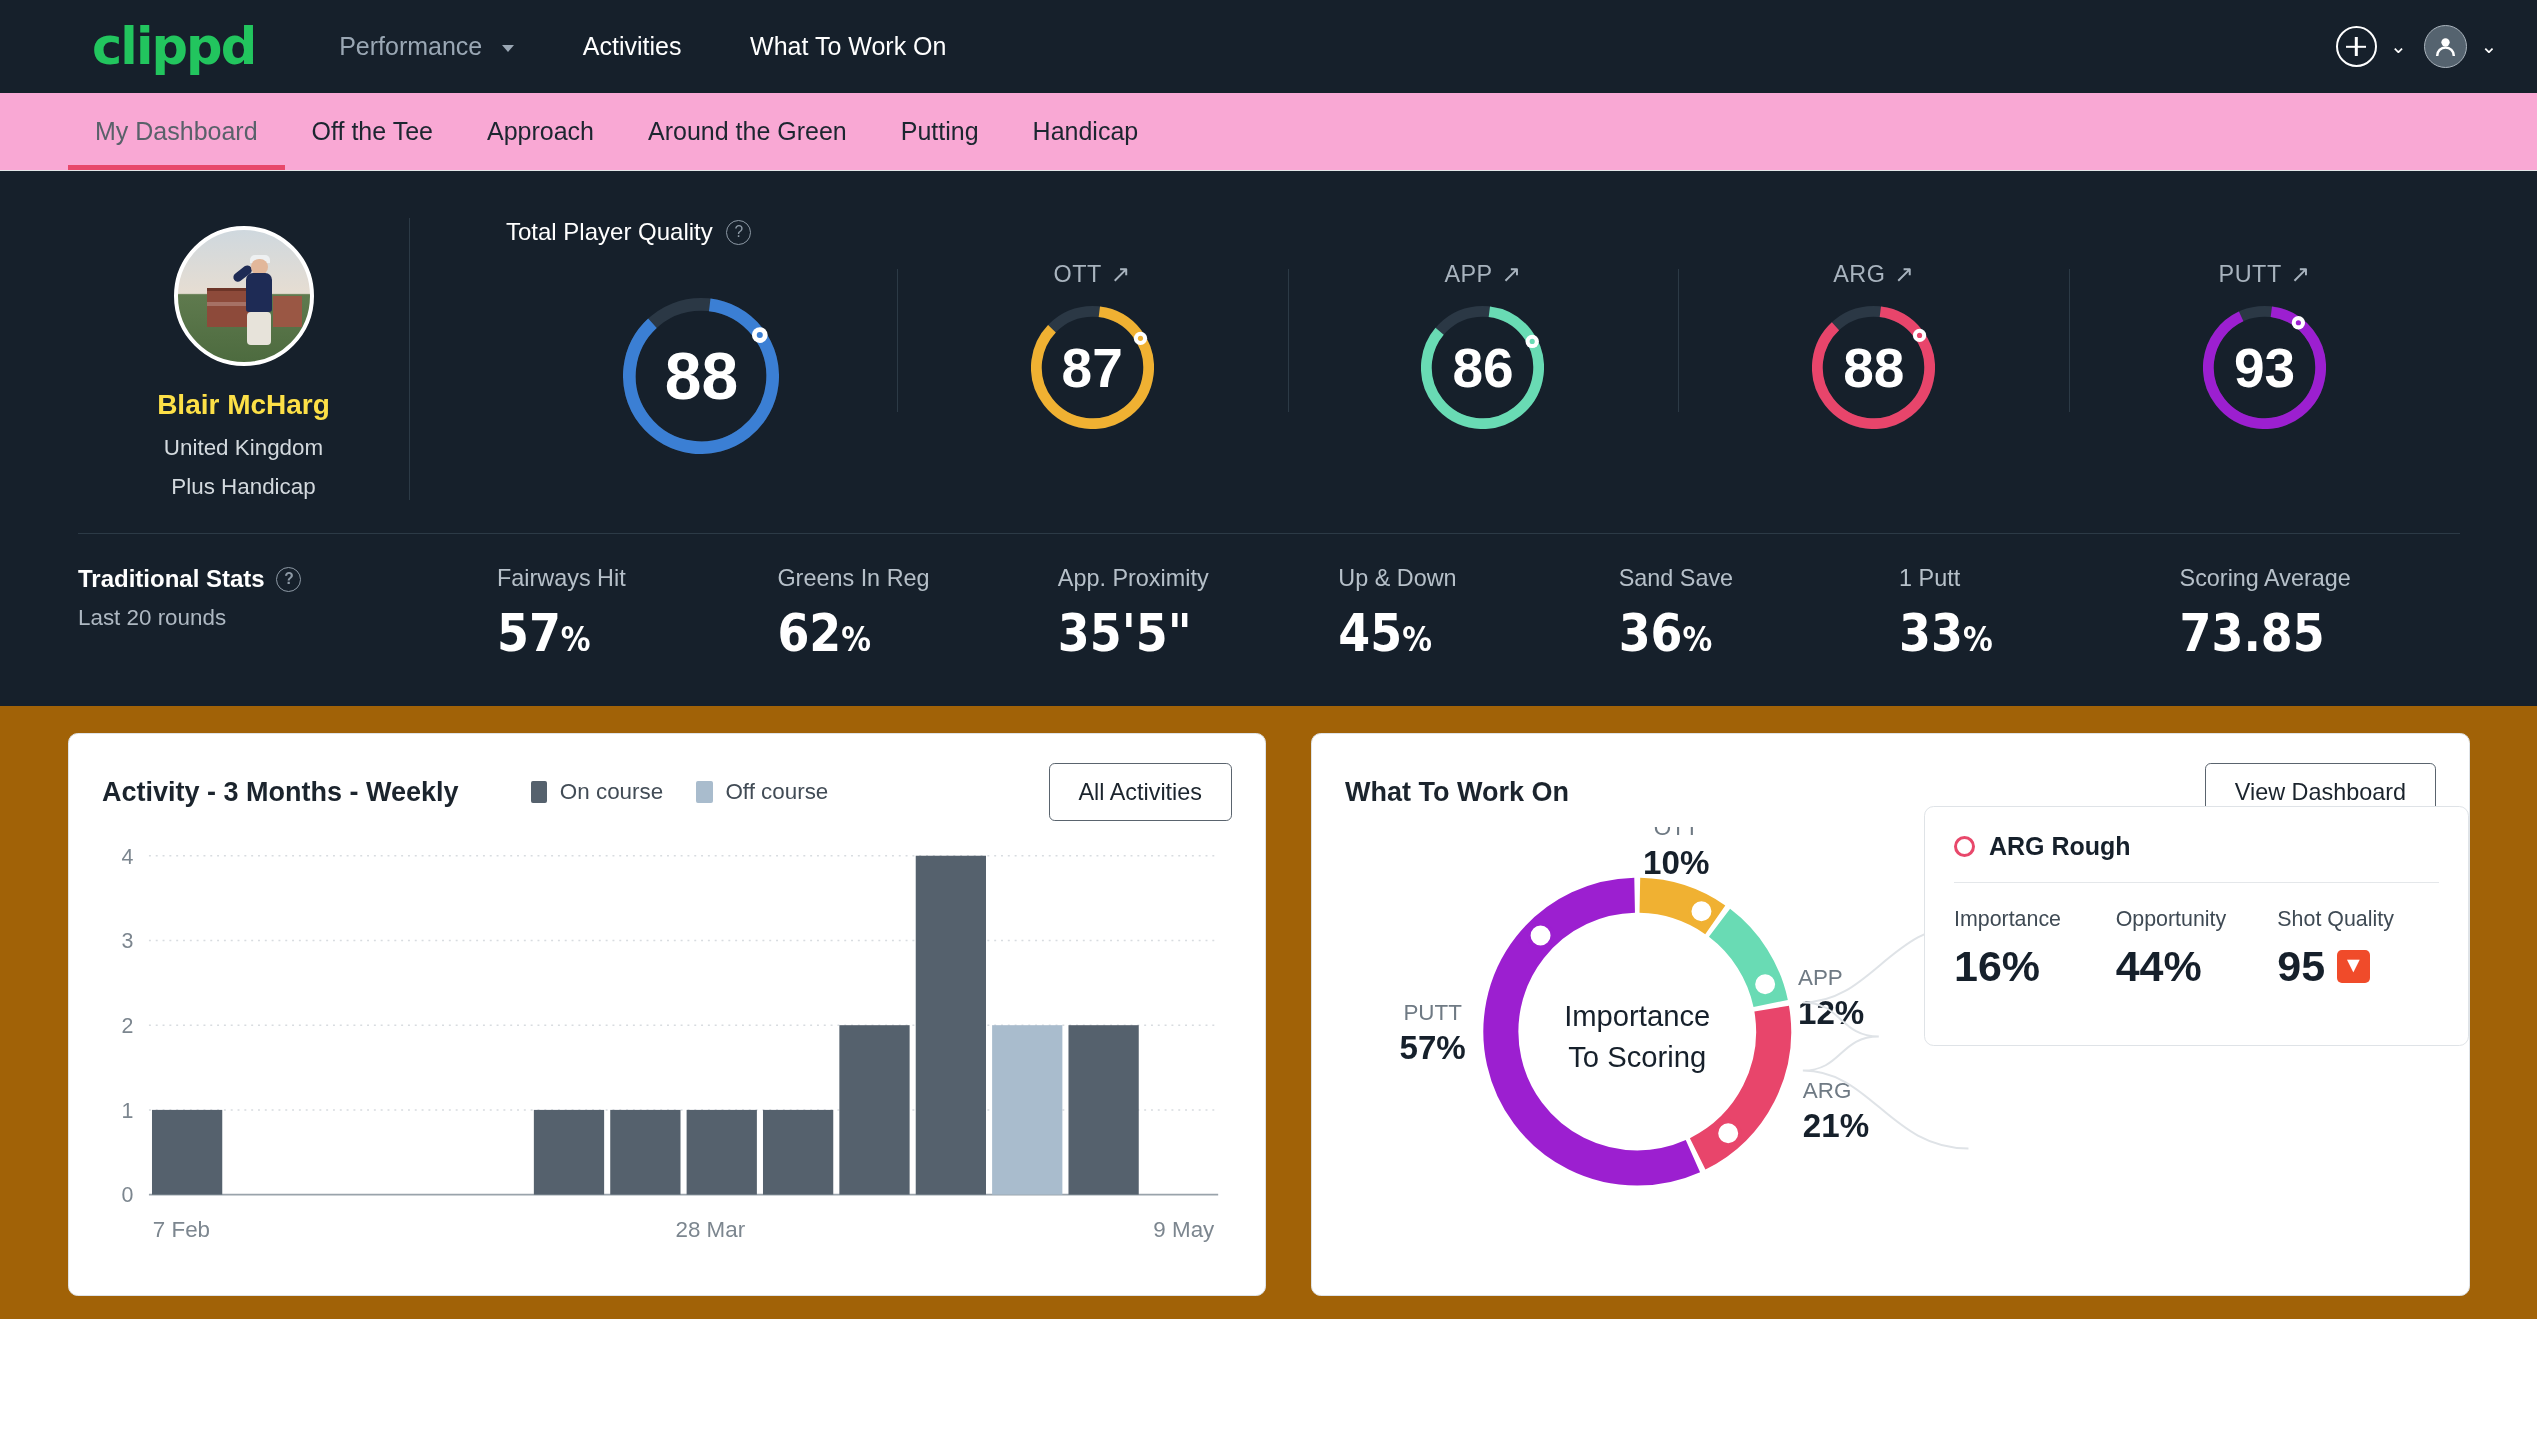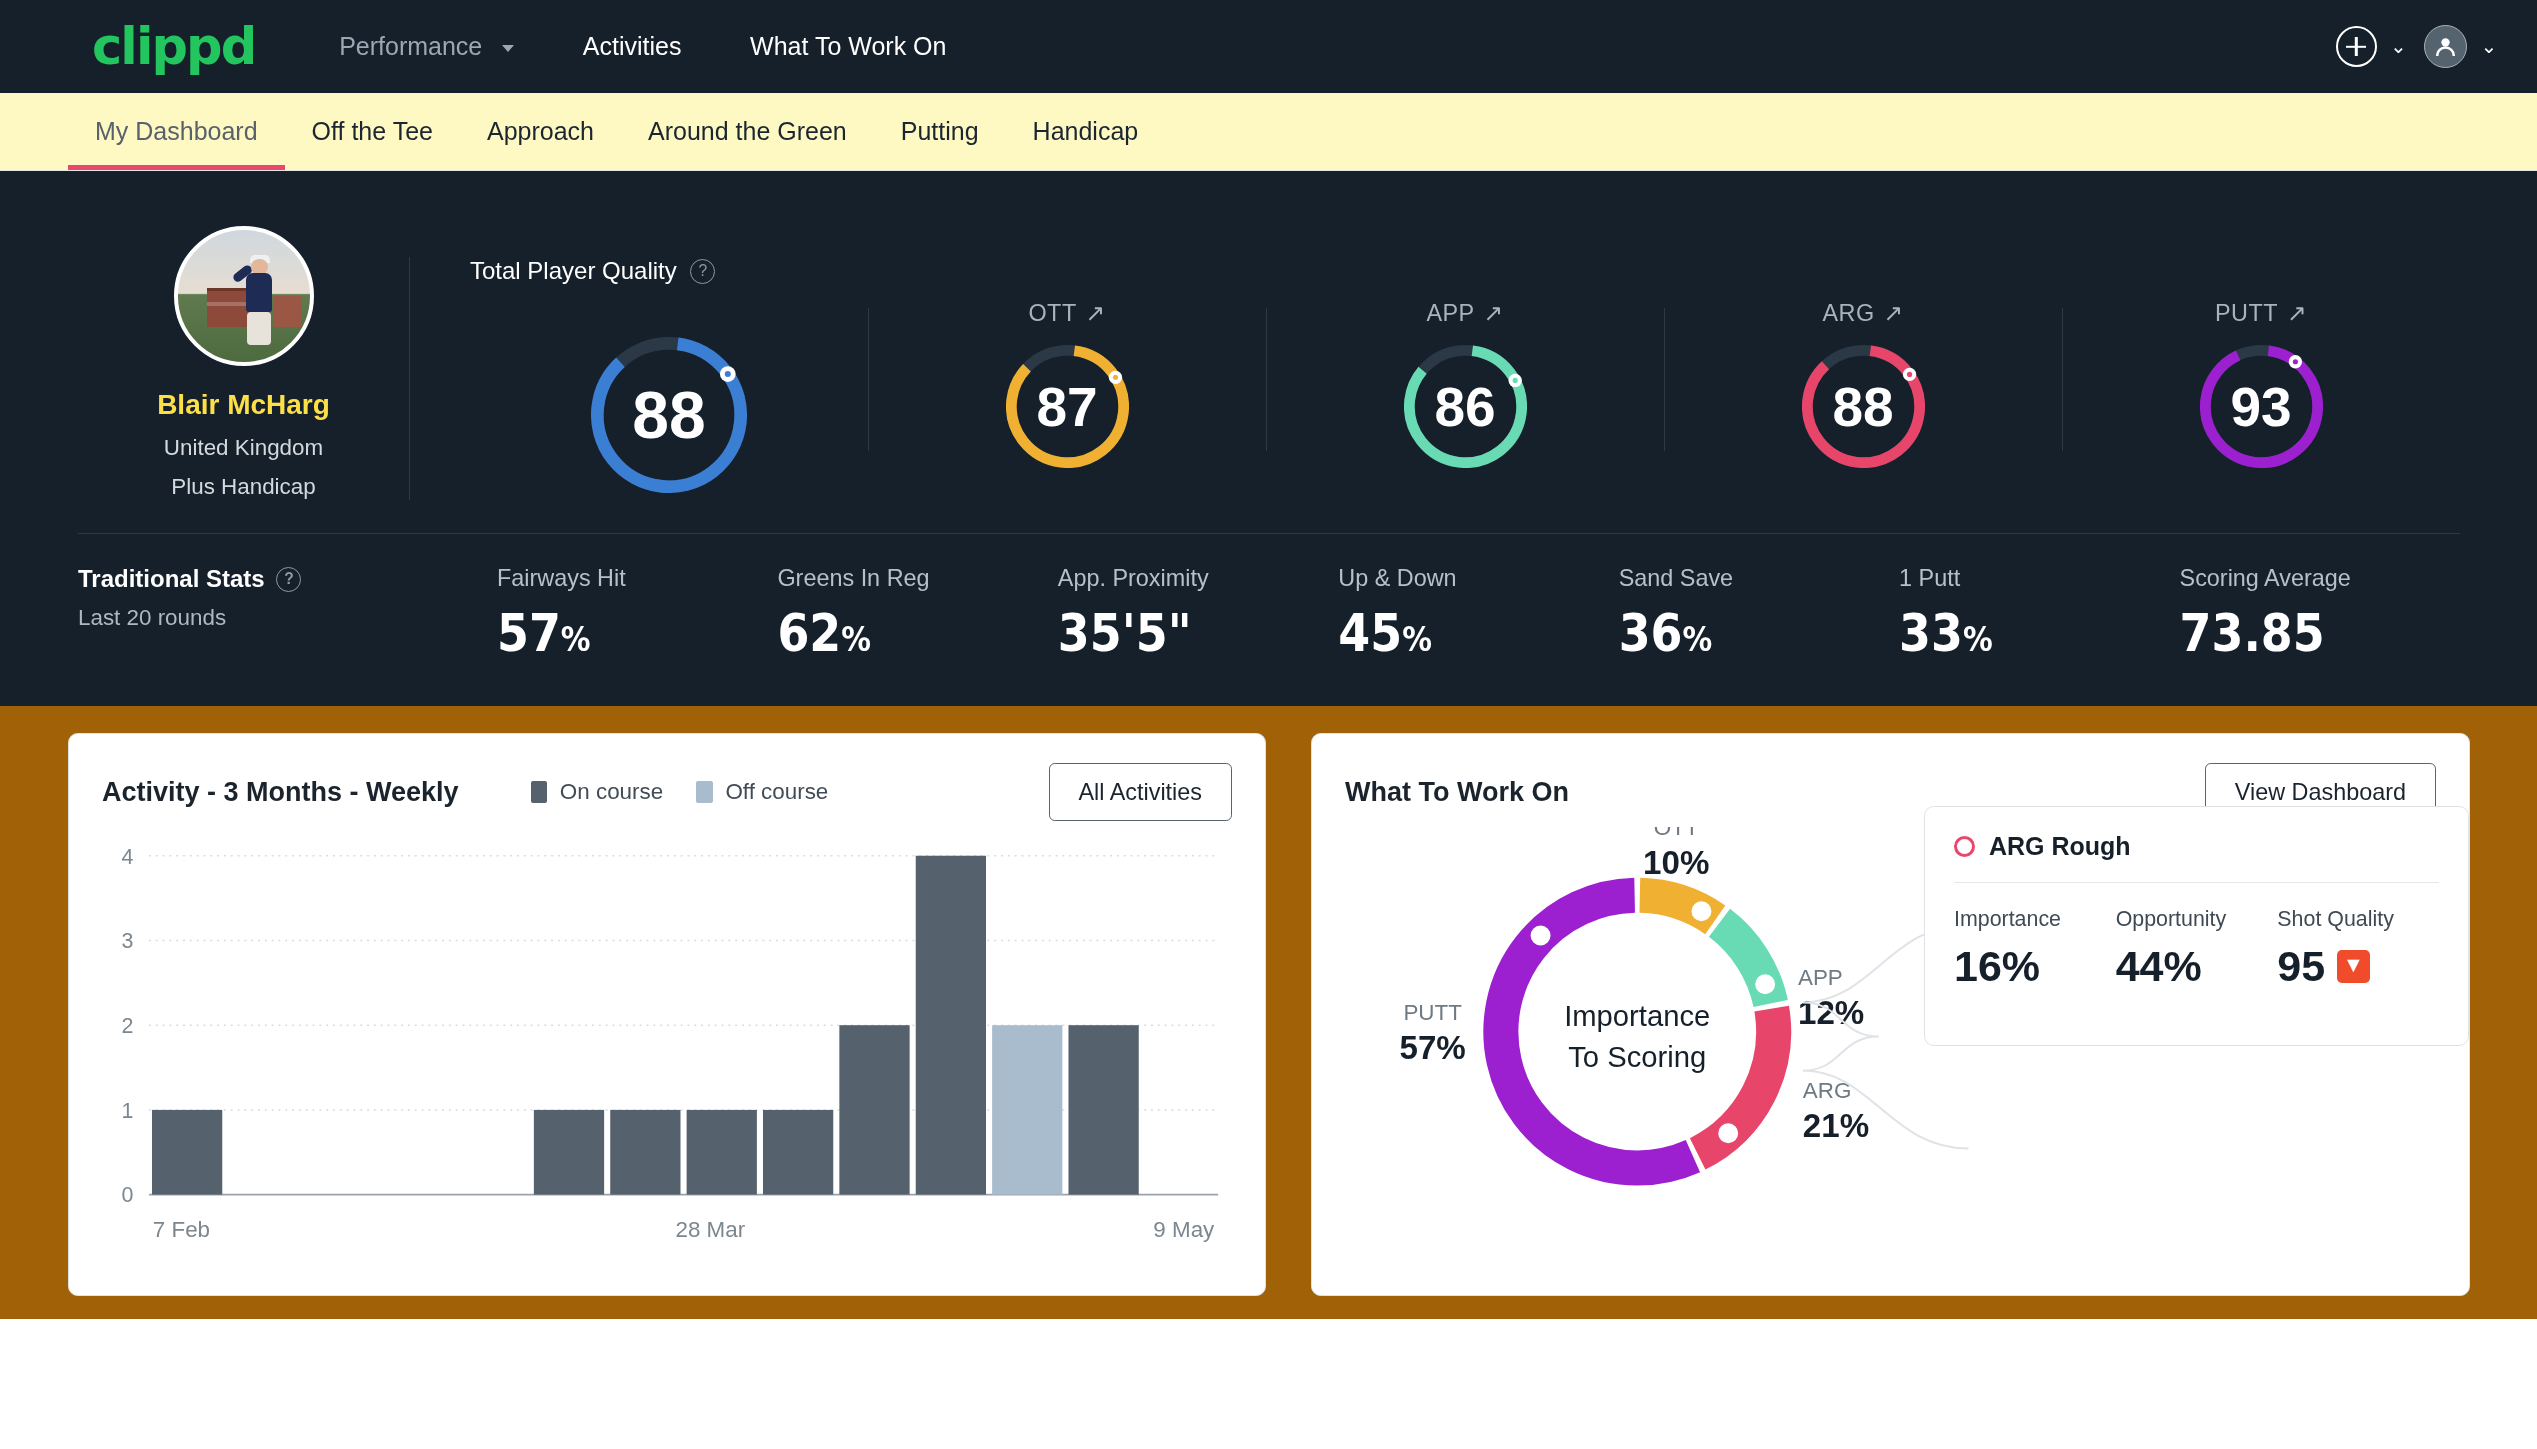--- a/index.html
+++ b/index.html
@@ -44,21 +44,21 @@
   .circ-plus::after { top: 50%; left: 8.8px; right: 8.8px; height: 2.4px; transform: translateY(-50%); }
   .avatar-circ {
     width: 43px; height: 43px; border-radius: 50%;
     background: #55636f; border: 1.9px solid #aab4bd;
     display: flex; align-items: center; justify-content: center;
   }
   .chev { color: #ffffff; font-size: 19.5px; line-height: 1; }
 
   
   .tabsbar {
-    height: 78px; background: #fef9c3; display: flex; align-items: stretch;
+    height: 78px; background: #f9a8d4; display: flex; align-items: stretch;
     padding-left: 68px; border-bottom: 1px solid #e2e5e8;
   }
   .tab {
     display: flex; align-items: center; padding: 0 27px;
     font-size: 25px; color: #1c2630; cursor: pointer; position: relative;
   }
   .tab.active { color: #59616a; }
   .tab.active::after {
     content: ""; position: absolute; left: 0; right: 0; bottom: 0;
     height: 4.9px; background: #e8486b;
@@ -105,21 +105,21 @@
     position: absolute; left: 41%; top: 30%; width: 21.4px; height: 8.8px;
     background: #1e2b55; transform: rotate(-38deg); border-radius: 4.9px;
   }
   .pic .person-legs {
     position: absolute; left: 53%; top: 62%; width: 23.4px; height: 33px;
     background: #e7e3da; border-radius: 3.9px;
   }
   .pname { color: #fde047; font-size: 28px; font-weight: 700; margin-top: 23.4px; }
   .pmeta { color: #d3d9de; font-size: 22.4px; margin-top: 13.6px; }
 
-  .quality { flex: 1; border-left: 1px solid #2c3a46; padding-left: 60px; margin-top: 39px; }
+  .quality { flex: 1; border-left: 1px solid #2c3a46; padding-left: 96px; }
   .qtitle {
     display: flex; align-items: center; gap: 13.6px;
     color: #ffffff; font-size: 24px; margin-bottom: 13.6px;
   }
   .qmark {
     width: 25px; height: 25px; border-radius: 50%;
     border: 1.9px solid #8d99a5; color: #8d99a5; font-size: 15.6px;
     display: flex; align-items: center; justify-content: center;
   }
   .gauges { display: flex; align-items: flex-start; margin-top: 9.7px; }

